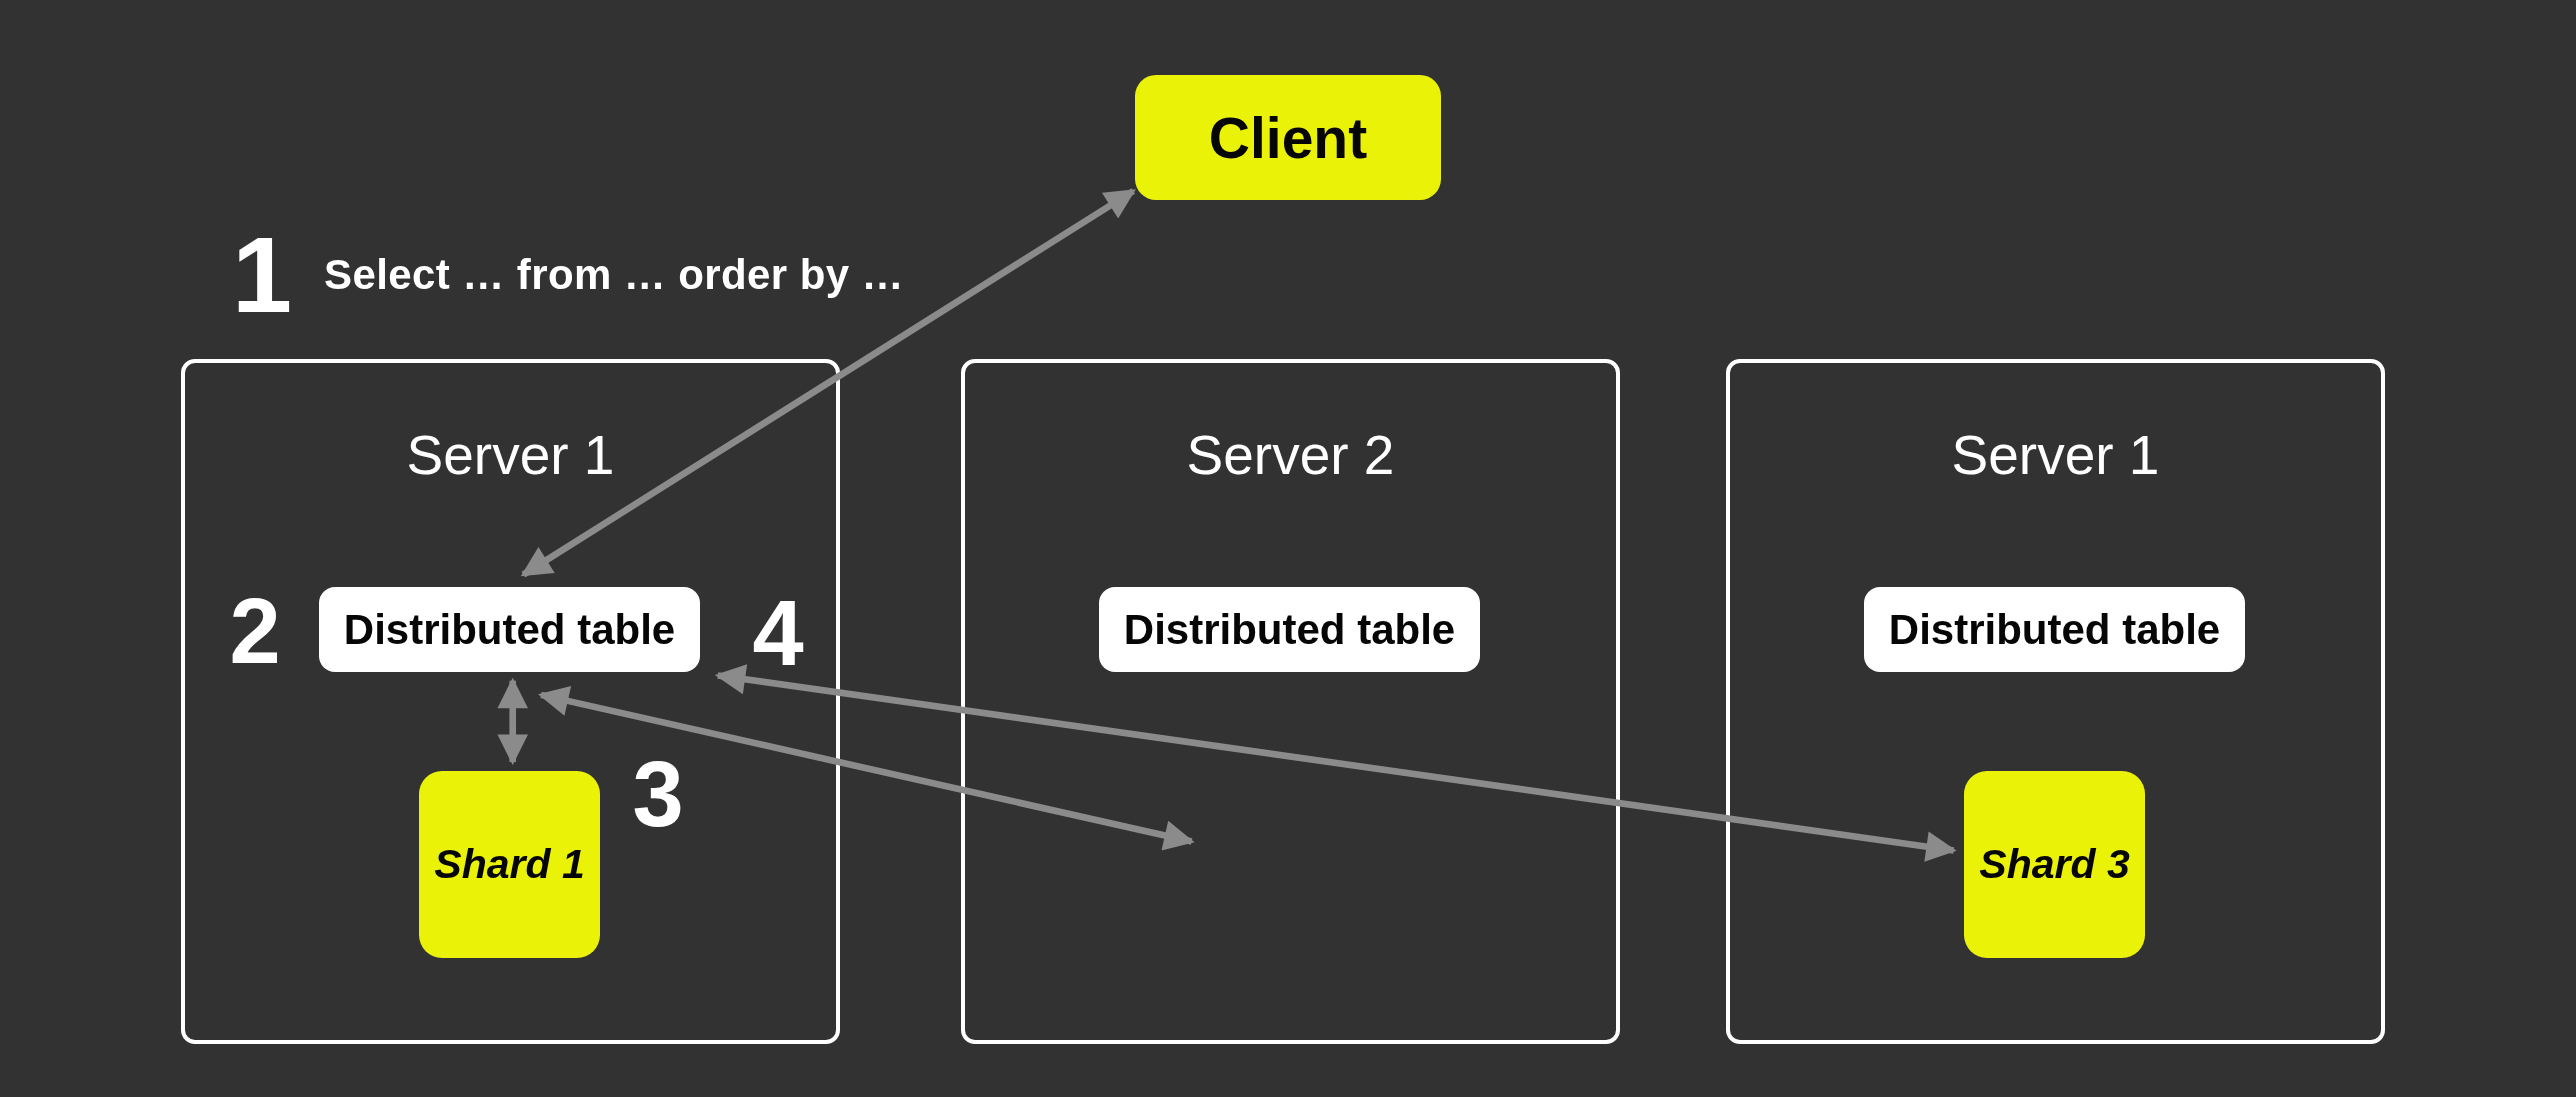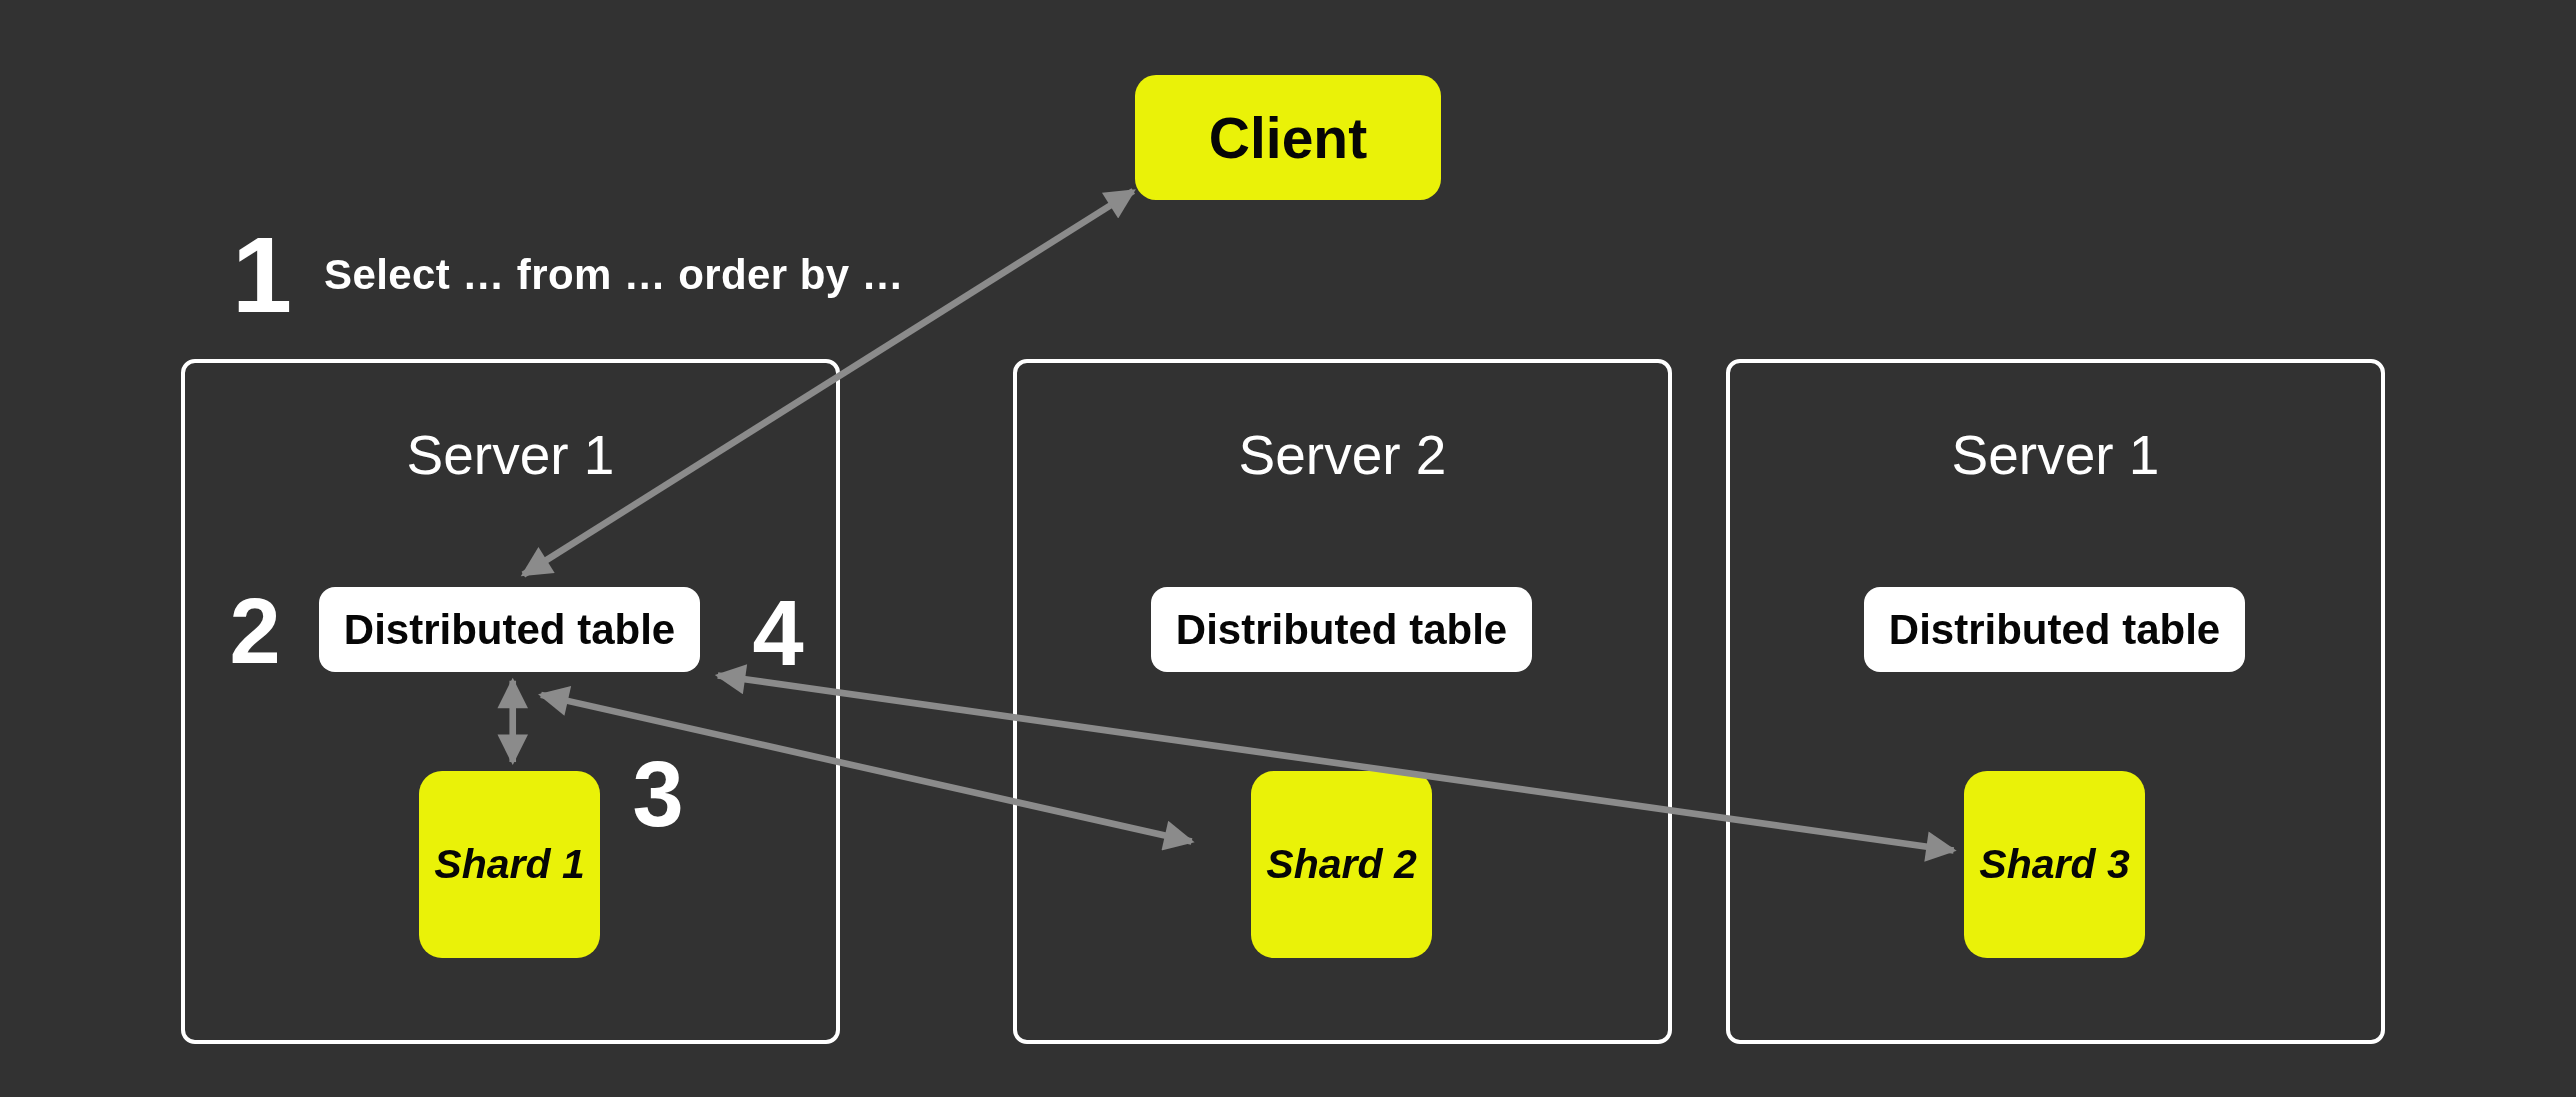--- a/index.html
+++ b/index.html
@@ -27,21 +27,21 @@
     color:var(--text-light); z-index:4; white-space:nowrap;
   }
   .step-callout .big-num { font-size:108px; font-weight:700; line-height:1; }
   .step-callout .query-text { font-size:42px; font-weight:700; letter-spacing:0.4px; }
 
   .server-box {
     position:absolute; top:359px; width:659px; height:685px;
     border:4.4px solid var(--server-border); border-radius:14px; z-index:1;
     box-sizing:border-box;
   }
-  .server-1 { left:181px; } .server-2 { left:1013px; } .server-3 { left:1726px; }
+  .server-1 { left:181px; } .server-2 { left:961px; } .server-3 { left:1726px; }
   .server-title {
     position:absolute; top:60px; left:0; width:100%; text-align:center;
     color:var(--text-light); font-size:55px; font-weight:500;
   }
   .dtable-node {
     position:absolute; left:134px; top:224px; width:381px; height:85px;
     background:var(--node-white); border-radius:16px;
     display:flex; align-items:center; justify-content:center;
     color:var(--text-dark); font-size:42px; font-weight:700; white-space:nowrap;
   }
@@ -93,23 +93,20 @@
     <div class="shard-node">
       <span>Shard 1</span>
     </div>
   </div>
 
   <div class="server-box server-2">
     <div class="server-title">Server 2</div>
     <div class="dtable-node">
       <span>Distributed table</span>
     </div>
-    <div class="shard-node">
-      <span>Shard 2</span>
-    </div>
   </div>
 
   <div class="server-box server-3">
     <div class="server-title">Server 1</div>
     <div class="dtable-node">
       <span>Distributed table</span>
     </div>
     <div class="shard-node">
       <span>Shard 3</span>
     </div>

